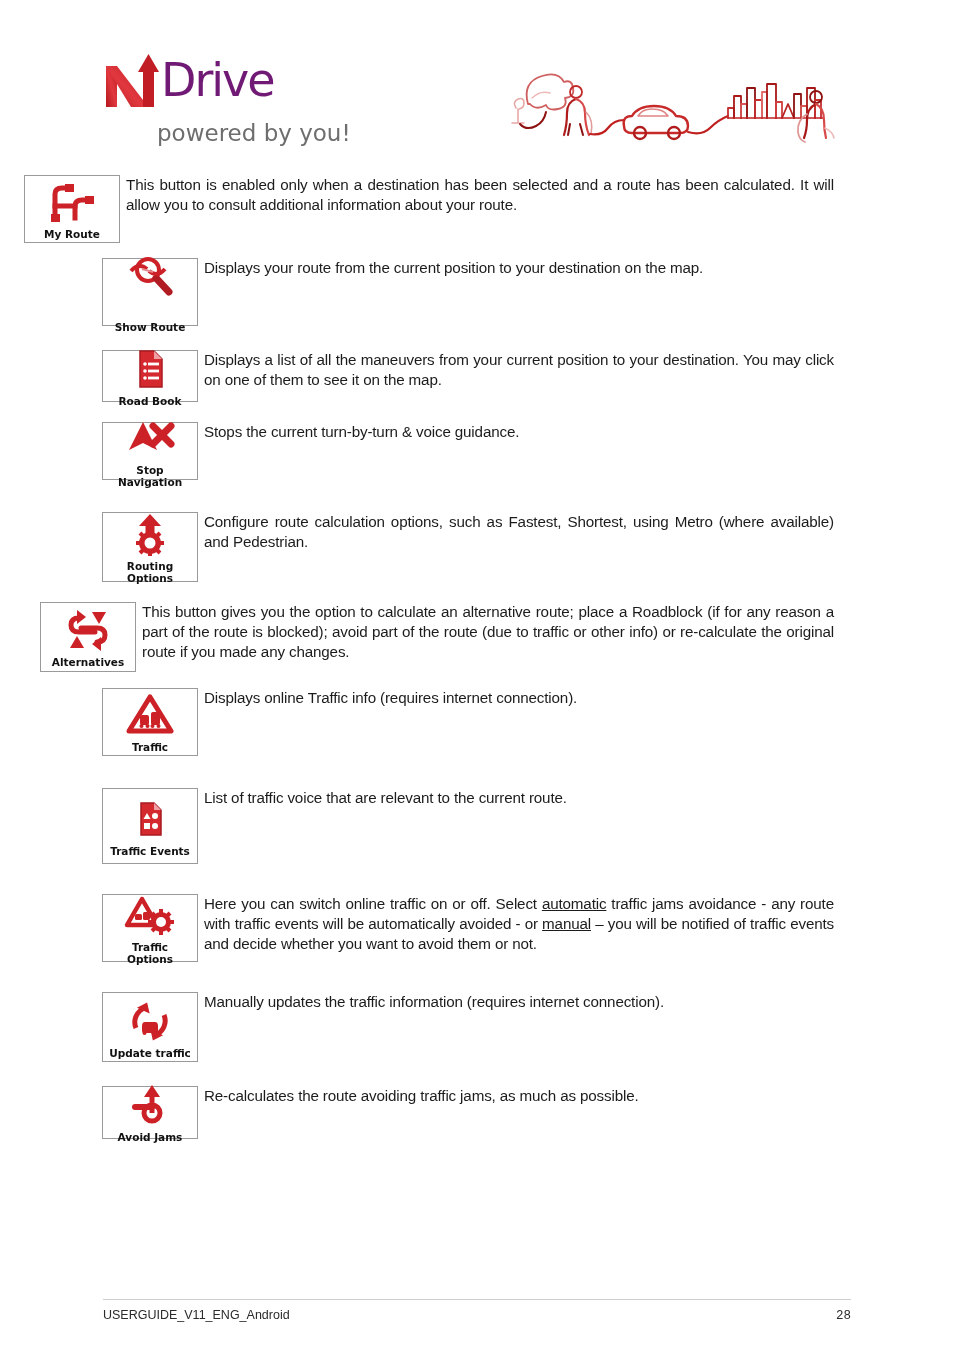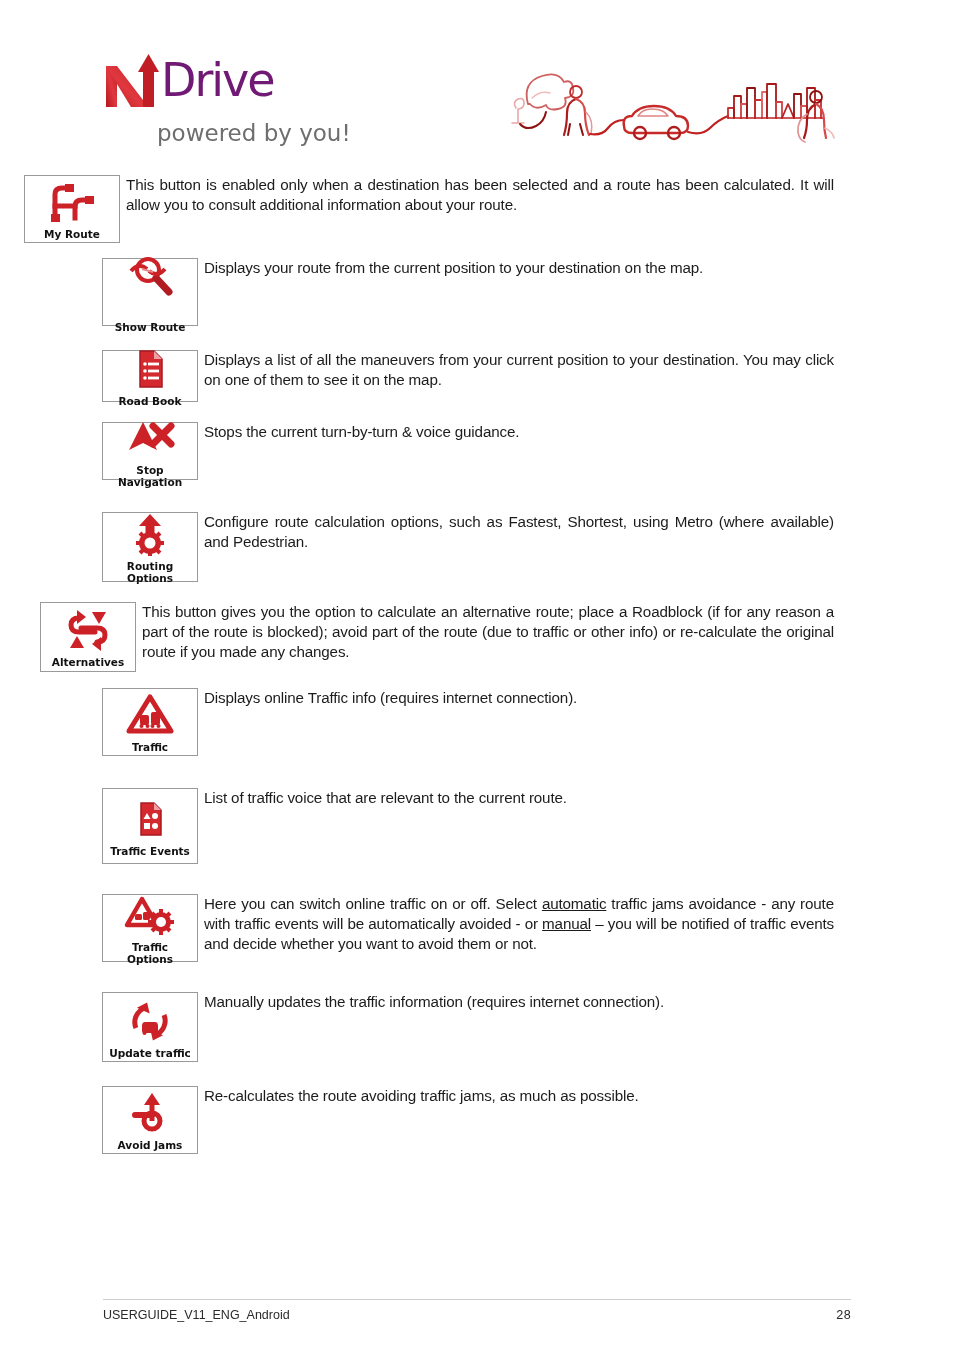--- a/index.html
+++ b/index.html
@@ -445,21 +445,21 @@
         </svg>
       </span>
       <span class="icon-label">Update traffic</span>
     </div>
     <div class="text-cell">
       <p class="para nojust">Manually updates the traffic information (requires internet connection).</p>
     </div>
   </div>
 
   <div class="row" style="margin-top:24px;">
-    <div class="icon-cell" style="height:68px;">
+    <div class="icon-cell" style="height:53px;">
       <span class="icon-art">
         <svg viewBox="0 0 54 44" width="54" height="44" aria-hidden="true">
           <circle cx="29" cy="30" r="8" fill="none" stroke="#cc2127" stroke-width="5"></circle>
           <path d="M29 30 L29 12" fill="none" stroke="#cc2127" stroke-width="5"></path>
           <path d="M29 2 L37 14 L21 14 Z" fill="#cc2127"></path>
           <path d="M12 24 L29 24" fill="none" stroke="#cc2127" stroke-width="6" stroke-linecap="round"></path>
         </svg>
       </span>
       <span class="icon-label">Avoid Jams</span>
     </div>

